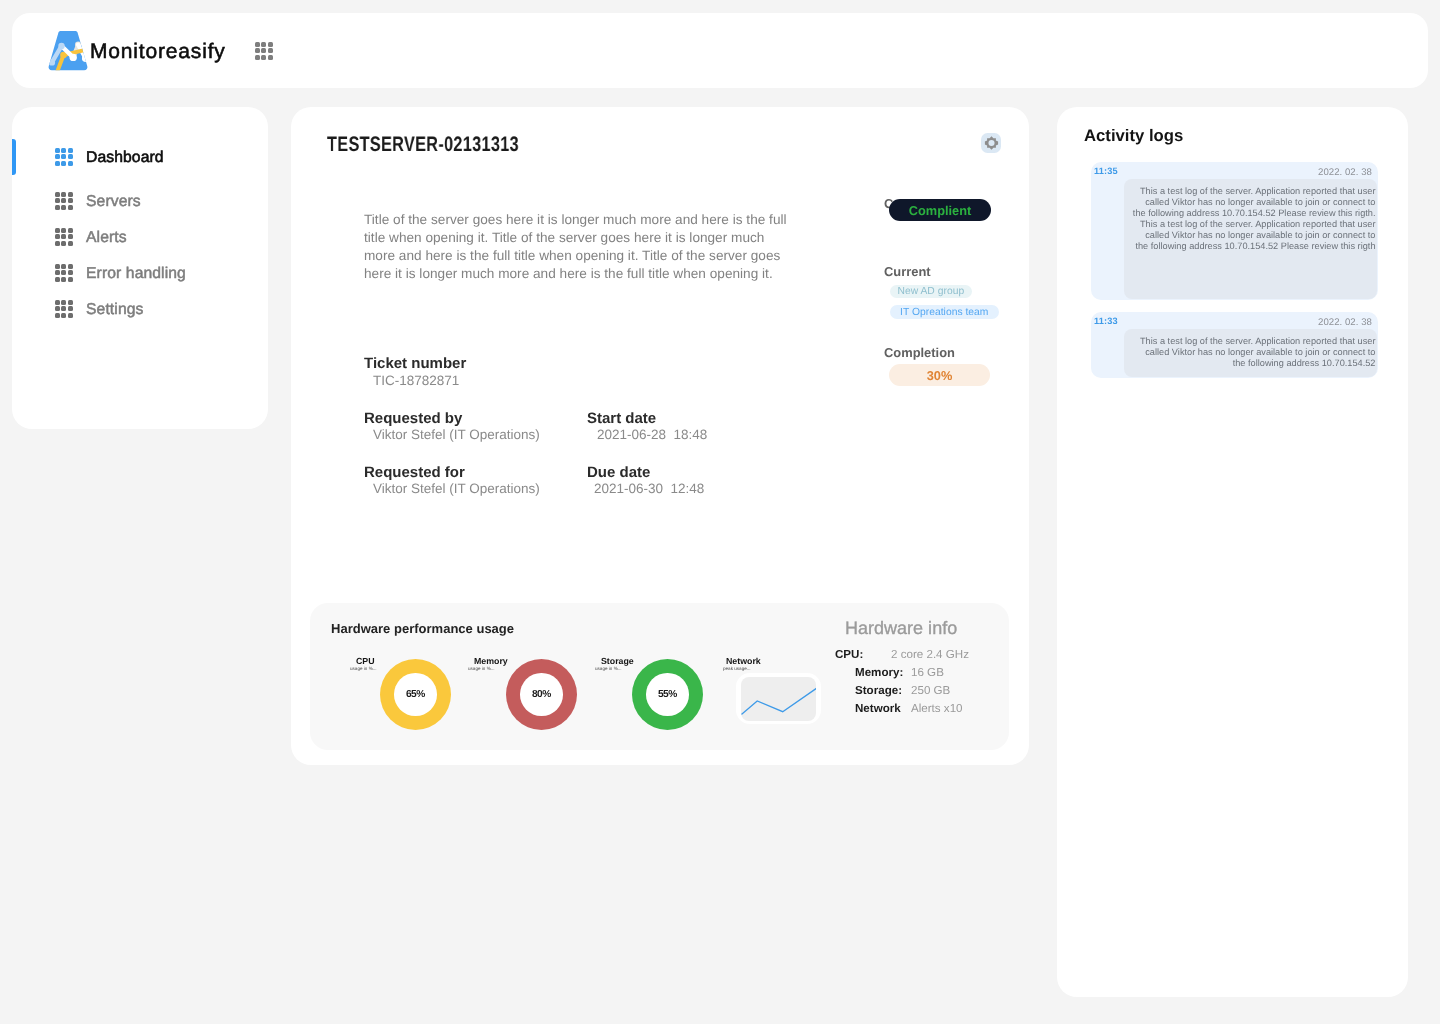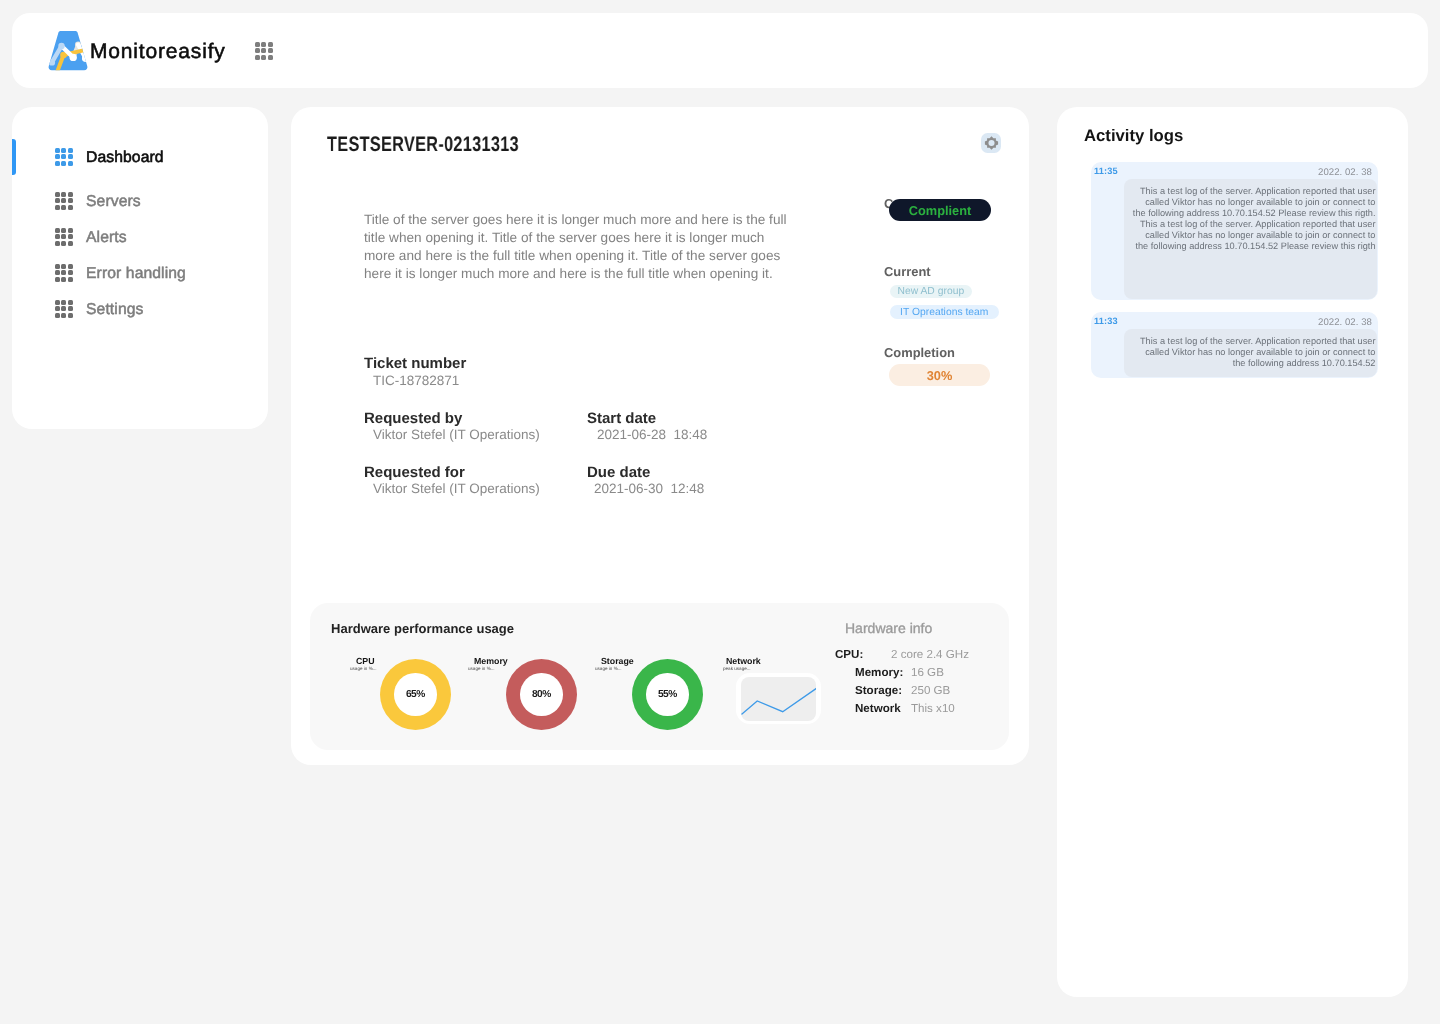--- a/index.html
+++ b/index.html
@@ -106,21 +106,21 @@
   
   .hw-panel {
     position:absolute; left:19.3px; top:495.9px; width:699px; height:147.3px;
     background:#f8f8f8; border-radius:18px;
   }
   .hw-title {
     position:absolute; left:20.9px; top:16.7px; font-size:13px; font-weight:700;
     color:#232323; letter-spacing:0.01px; line-height:18px;
   }
   .hw-info-title {
-    position:absolute; left:534.7px; top:18.1px; font-size:14px; color:#9b9b9b; -webkit-text-stroke:0.35px #9b9b9b;
+    position:absolute; left:534.7px; top:18.1px; font-size:18px; color:#9b9b9b; -webkit-text-stroke:0.35px #9b9b9b;
     letter-spacing:0.01px; line-height:15px;
   }
   .hw-info-row { position:absolute; font-size:11.6px; line-height:14px; white-space:nowrap; }
   .hw-info-row .k { font-weight:700; color:#1c1c1c; }
   .hw-info-row .v { position:absolute; left:56.3px; color:#9a9a9a; font-weight:400; }
 
   .gauge { position:absolute; width:71px; height:71px;text-align:center; }
   .gauge .ring { position:absolute; inset:0; border-radius:50%; }
   .gauge .hole {
     position:absolute; left:14.2px; top:14.2px; width:42.6px; height:42.6px;
@@ -259,21 +259,21 @@
       <div class="hw-info-row" style="left:525px; top:45px">
         <span class="k">CPU:</span><span class="v">2 core 2.4 GHz</span>
       </div>
       <div class="hw-info-row" style="left:545.4px; top:63.3px">
         <span class="k">Memory:</span><span class="v">16 GB</span>
       </div>
       <div class="hw-info-row" style="left:545.4px; top:81px">
         <span class="k">Storage:</span><span class="v">250 GB</span>
       </div>
       <div class="hw-info-row" style="left:545.4px; top:98.7px">
-        <span class="k">Network</span><span class="v">This x10</span>
+        <span class="k">Network</span><span class="v">Alerts x10</span>
       </div>
 
       <div class="gname" style="left:46.1px; top:52.8px">CPU</div>
       <div class="gsub" style="left:40.3px; top:62.6px">usage in %...</div>
       <div class="gauge" style="left:69.7px; top:55.6px">
         <div class="ring" style="background:#fac83c"></div>
         <div class="hole">
             <span class="val">65%</span>
           </div>
       </div>

